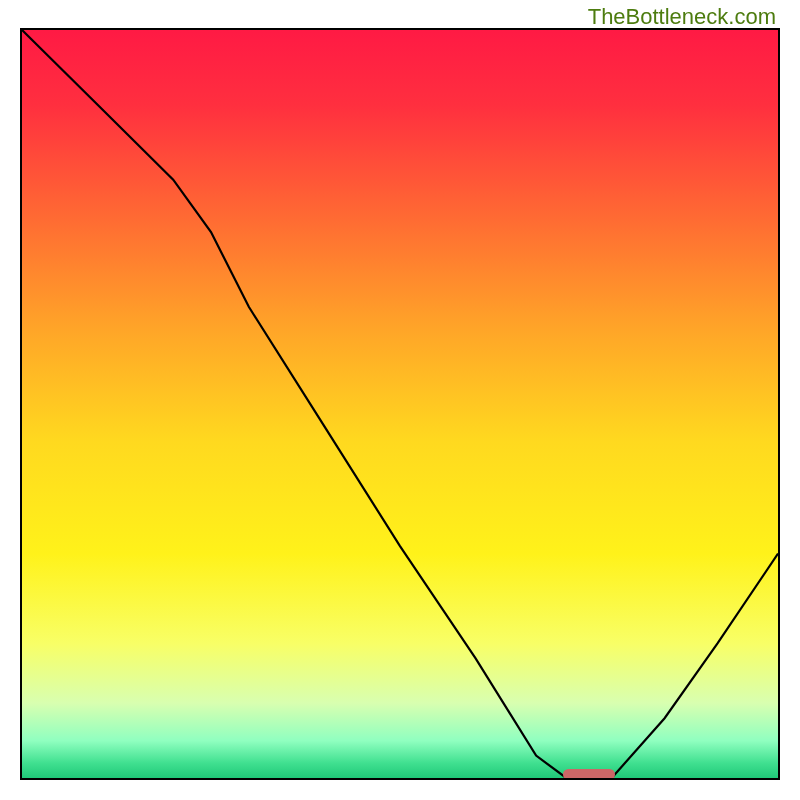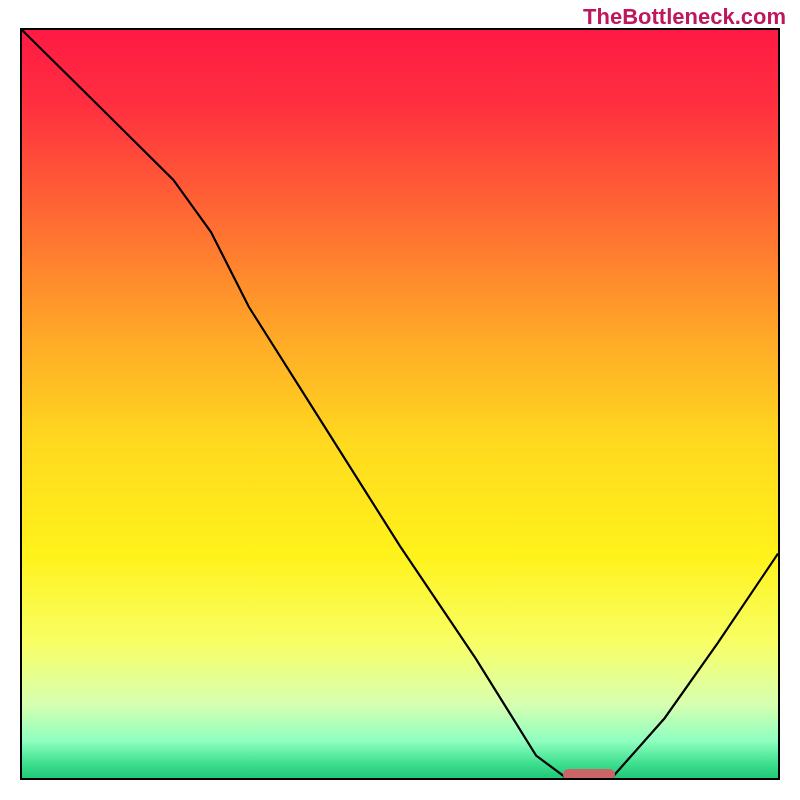--- a/index.html
+++ b/index.html
@@ -11,24 +11,24 @@
     font-family: Arial, sans-serif;
   }
   .container {
     position: relative;
     width: 800px;
     height: 800px;
   }
   .watermark {
     position: absolute;
     top: 4px;
-    right: 14px;
+    right: 24px;
     font-size: 22px;
-    font-weight: bold;
-    color: #be185d;
+    font-weight: normal;
+    color: #4d7c0f;
     z-index: 10;
   }
   .plot-area {
     position: absolute;
     left: 20px;
     top: 28px;
     width: 760px;
     height: 752px;
     border: 2px solid #000;
     box-sizing: border-box;

